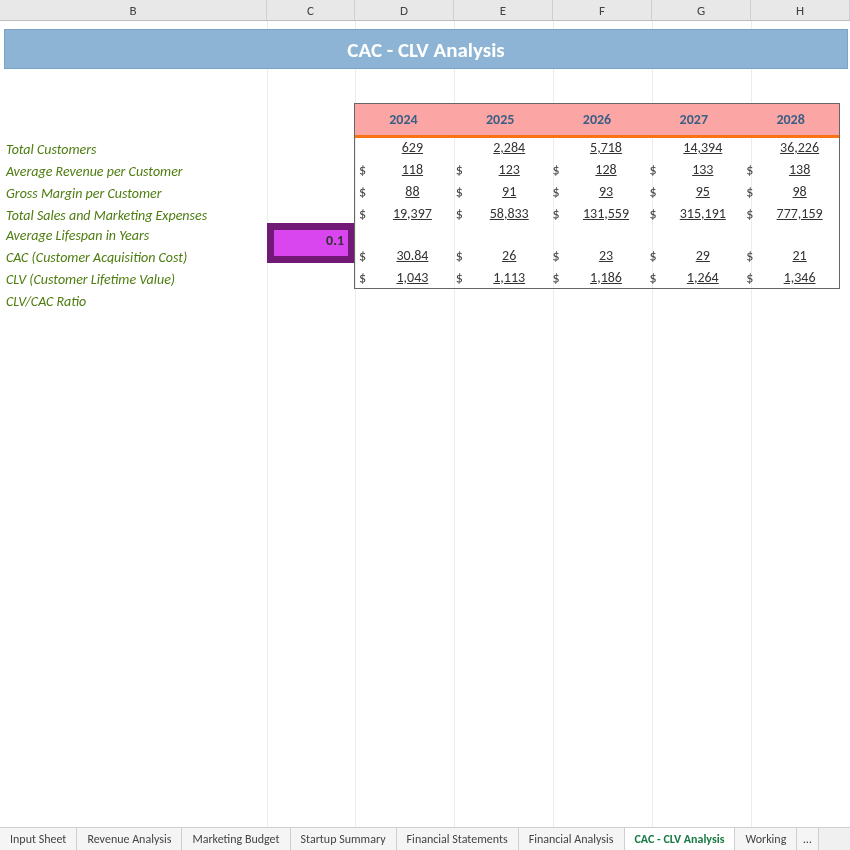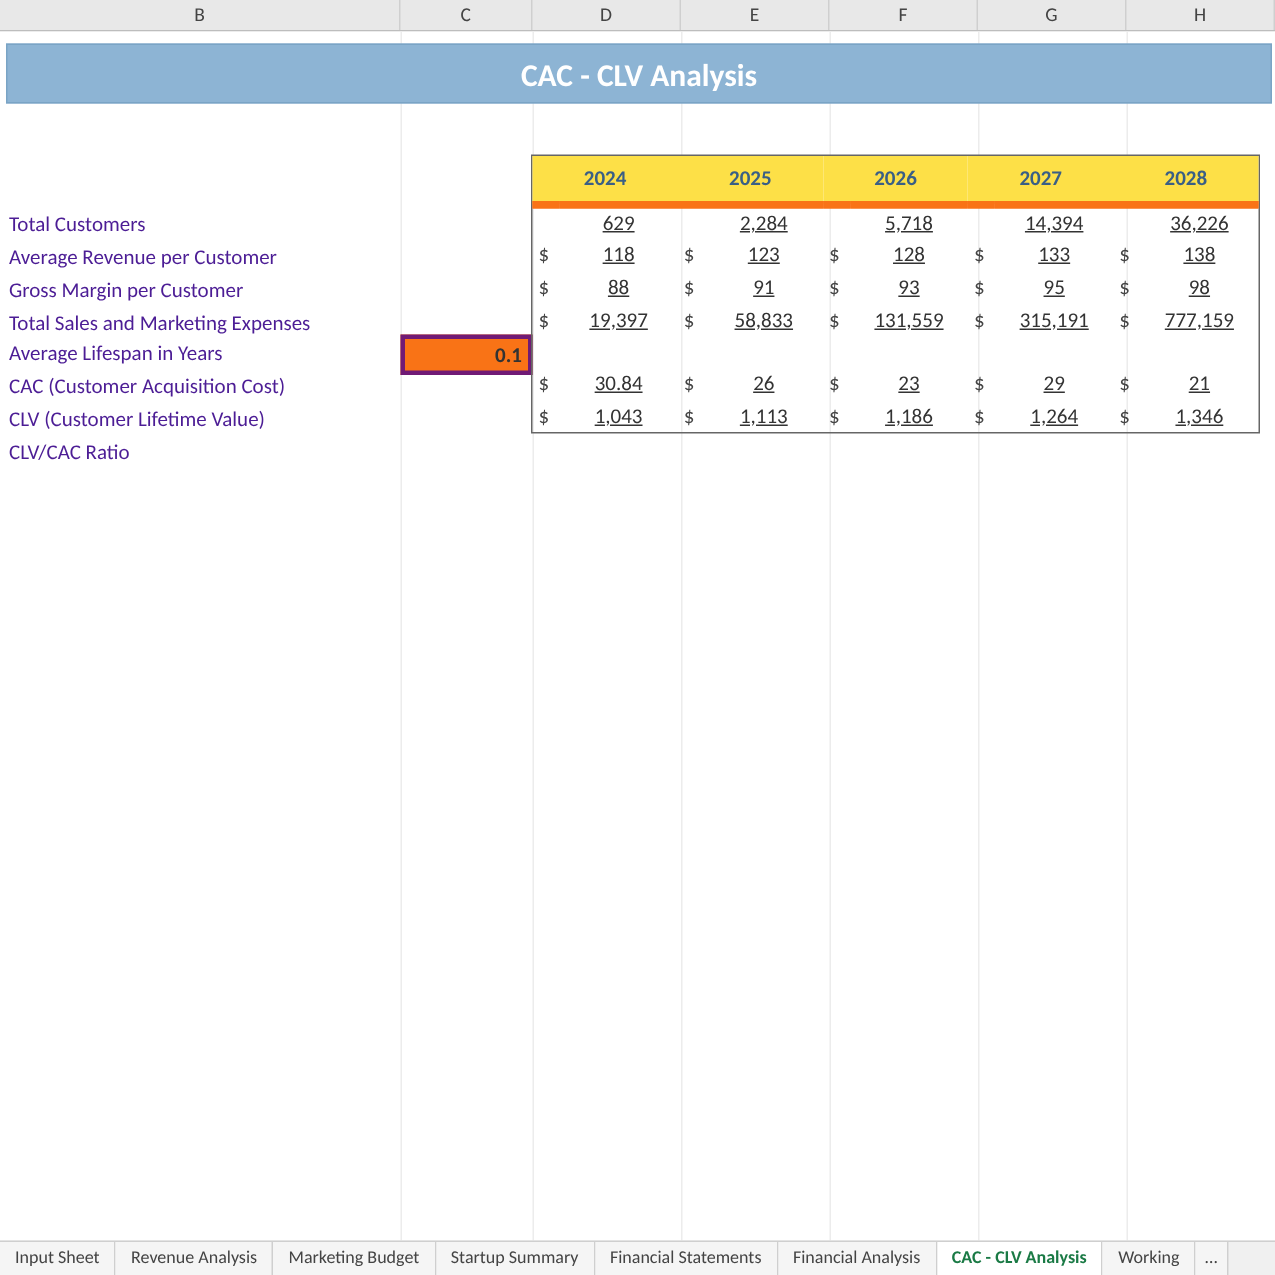--- a/index.html
+++ b/index.html
@@ -17,38 +17,38 @@
 
   
   .titlebar {
     position: absolute; left: 4px; top: 8px; width: 844px; height: 40px;
     background: #8db4d4; border: 1px solid #7aa4c5;
     color: #fff; font-weight: 700; font-size: 21px; text-align: center; line-height: 40px;
   }
 
   
   .rowlabels { position: absolute; left: 6px; top: 118px; width: 260px; }
-  .rowlabels div { height: 22px; line-height: 22px; font-size: 14px; color: #4c1d95; }
+  .rowlabels div { height: 22px; line-height: 22px; font-size: 14px; color: #4d7c0f; font-style: italic; }
 
   
   .inputcell {
-    position: absolute; left: 267px; top: 202px; width: 88px; height: 27px;
-    background: #f97316; border: 3px solid #701a75; text-align: right;
+    position: absolute; left: 267px; top: 202px; width: 88px; height: 40px;
+    background: #d946ef; border: 7px solid #701a75; text-align: right;
     padding-right: 4px; font-weight: 700; line-height: 22px; font-size: 14px;
   }
 
   
   .table-wrap {
     position: absolute; left: 354px; top: 82px; width: 486px;
     border: 1px solid #666;
   }
   table { border-collapse: collapse; width: 100%; table-layout: fixed; }
   th {
-    background: #fde047; color: #3a5f85; font-weight: 700; font-size: 14px;
-    height: 32px; text-align: center; border-bottom: 5px solid #f97316;
+    background: #fca5a5; color: #3a5f85; font-weight: 700; font-size: 14px;
+    height: 32px; text-align: center; border-bottom: 3px solid #f97316;
   }
   td {
     height: 22px; font-size: 14px; color: #333; padding: 0 4px 0 4px;
     white-space: nowrap;
   }
   td.cur { text-align: left; width: 14px; color: #444; }
   td.val { text-align: center; text-decoration: underline; }
   tr.spacer td { height: 20px; }
 
   

